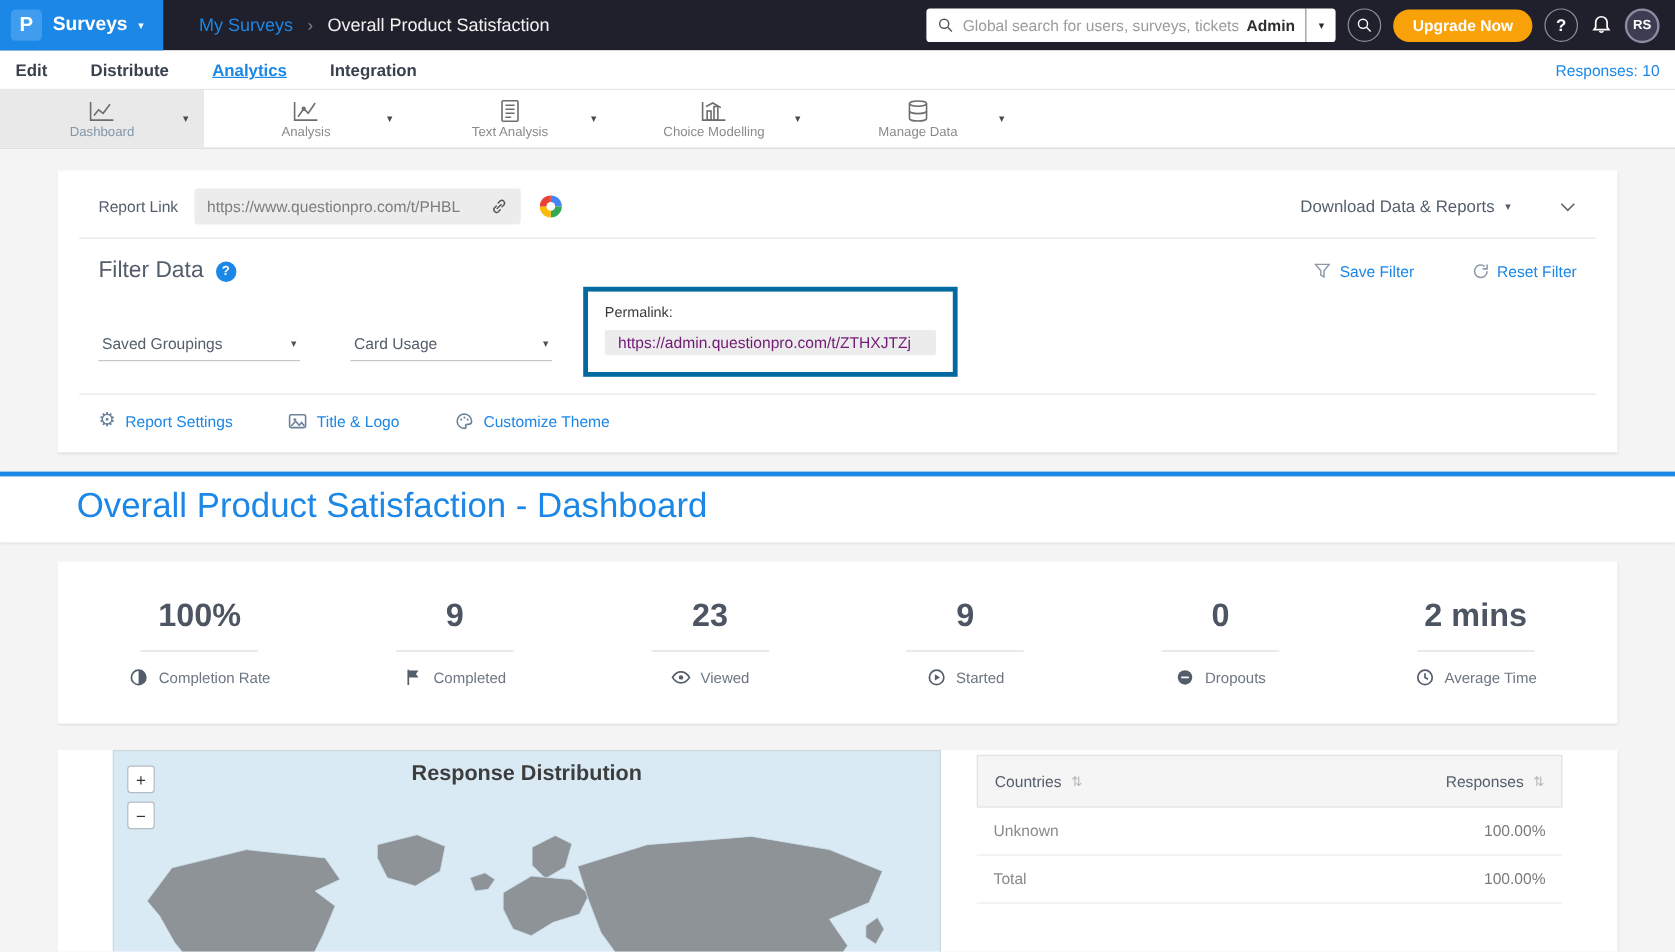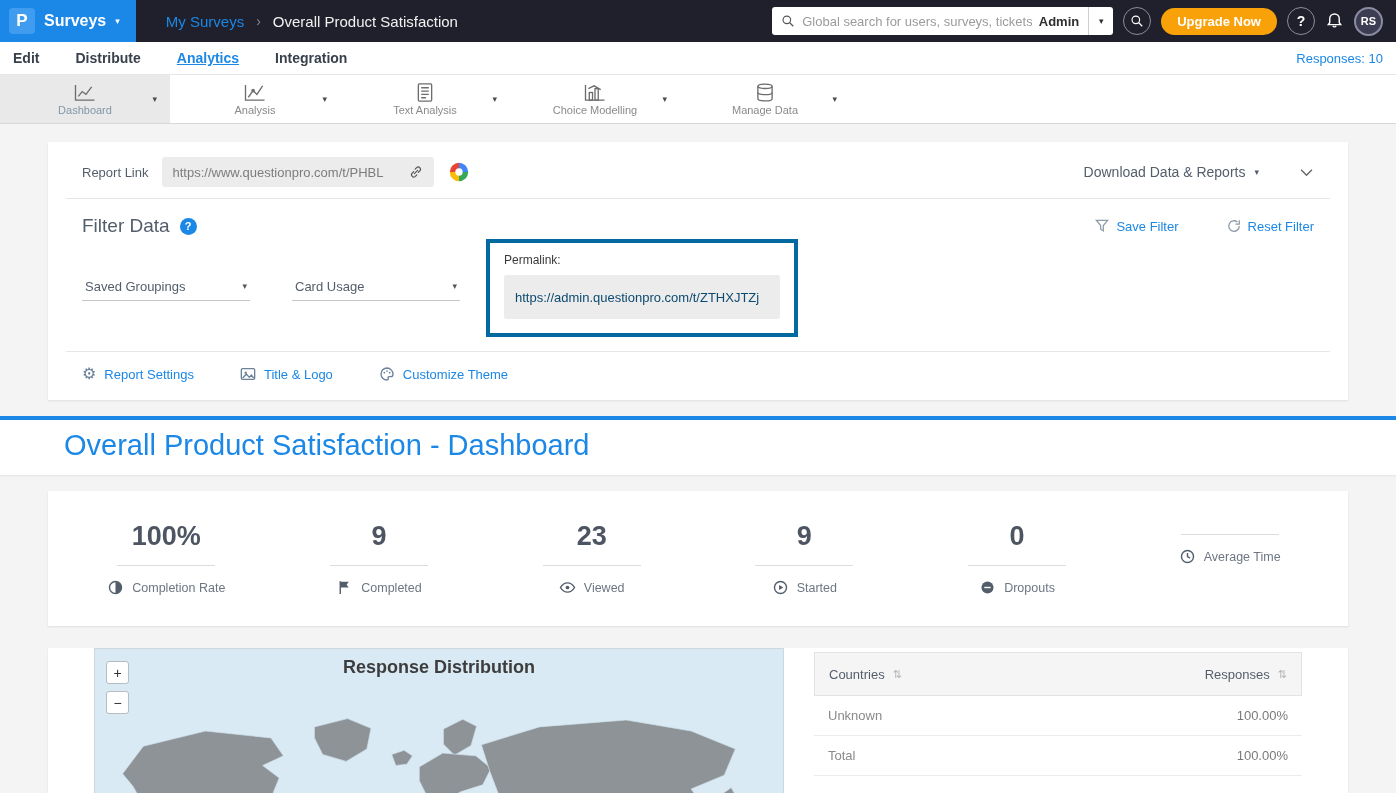--- a/index.html
+++ b/index.html
@@ -73,21 +73,21 @@
   .filter-actions { margin-left:auto; display:flex; gap:48px; }
   .action-link { display:flex; align-items:center; gap:7px; font-size:13px; color:#1b87e6; text-decoration:none; }
   .action-link svg { width:14px; height:14px; color:#8d9aa8; }
 
   .selects-row { display:flex; align-items:flex-start; margin-top:2px; padding-bottom:14px; }
   .select { width:168px; display:flex; align-items:center; justify-content:space-between; font-size:13px; color:#545e6b; border-bottom:1px solid #c6c6c6; padding:6px 3px; margin-top:34px; cursor:pointer; }
   .select .caret { color:#555; }
   .select + .select { margin-left:42px; }
   .permalink-box { margin-left:26px; border:4px solid #0369a1; padding:10px 14px 14px; width:312px; background:#fff; }
   .permalink-label { font-size:12px; color:#3a3a3a; display:block; margin-bottom:8px; }
-  .permalink-box input { width:100%; border:none; background:#ececec; border-radius:2px; height:44px; padding:0 11px; font-size:13px; color:#0c4a6e; }
+  .permalink-box input { width:100%; border:none; background:#ececec; border-radius:2px; height:21px; padding:0 11px; font-size:13px; color:#701a75; }
 
   .footer-links { display:flex; gap:46px; margin-top:14px; padding-bottom:4px; }
   .footer-link { display:flex; align-items:center; gap:8px; font-size:13px; color:#1b87e6; text-decoration:none; }
   .footer-link svg { width:16px; height:16px; color:#6c819a; }
   .gear-glyph { font-size:16px; color:#6c819a; line-height:1; }
 
   
   .title-band { margin-top:16px; border-top:4px solid #1b87e6; background:#fff; padding:9px 64px 13px; box-shadow:0 1px 2px rgba(0,0,0,.07); }
   .page-title { color:#1b87e6; font-size:29px; font-weight:normal; }
 
@@ -381,20 +381,21 @@
       <div class="stat-label">
         <svg viewBox="0 0 24 24">
             <circle cx="12" cy="12" r="8.5" fill="currentColor"></circle>
             <rect x="7.5" y="11" width="9" height="2" fill="#fff"></rect>
           </svg>
         <span>Dropouts</span>
       </div>
     </div>
 
     <div class="stat">
+      <div class="stat-value">2 mins</div>
       <hr class="stat-divider">
       <div class="stat-label">
         <svg viewBox="0 0 24 24">
             <circle cx="12" cy="12" r="8.5" fill="none" stroke="currentColor" stroke-width="2"></circle>
             <path d="M12 7v5.2l3.6 2.1" fill="none" stroke="currentColor" stroke-width="2"></path>
           </svg>
         <span>Average Time</span>
       </div>
     </div>
 

